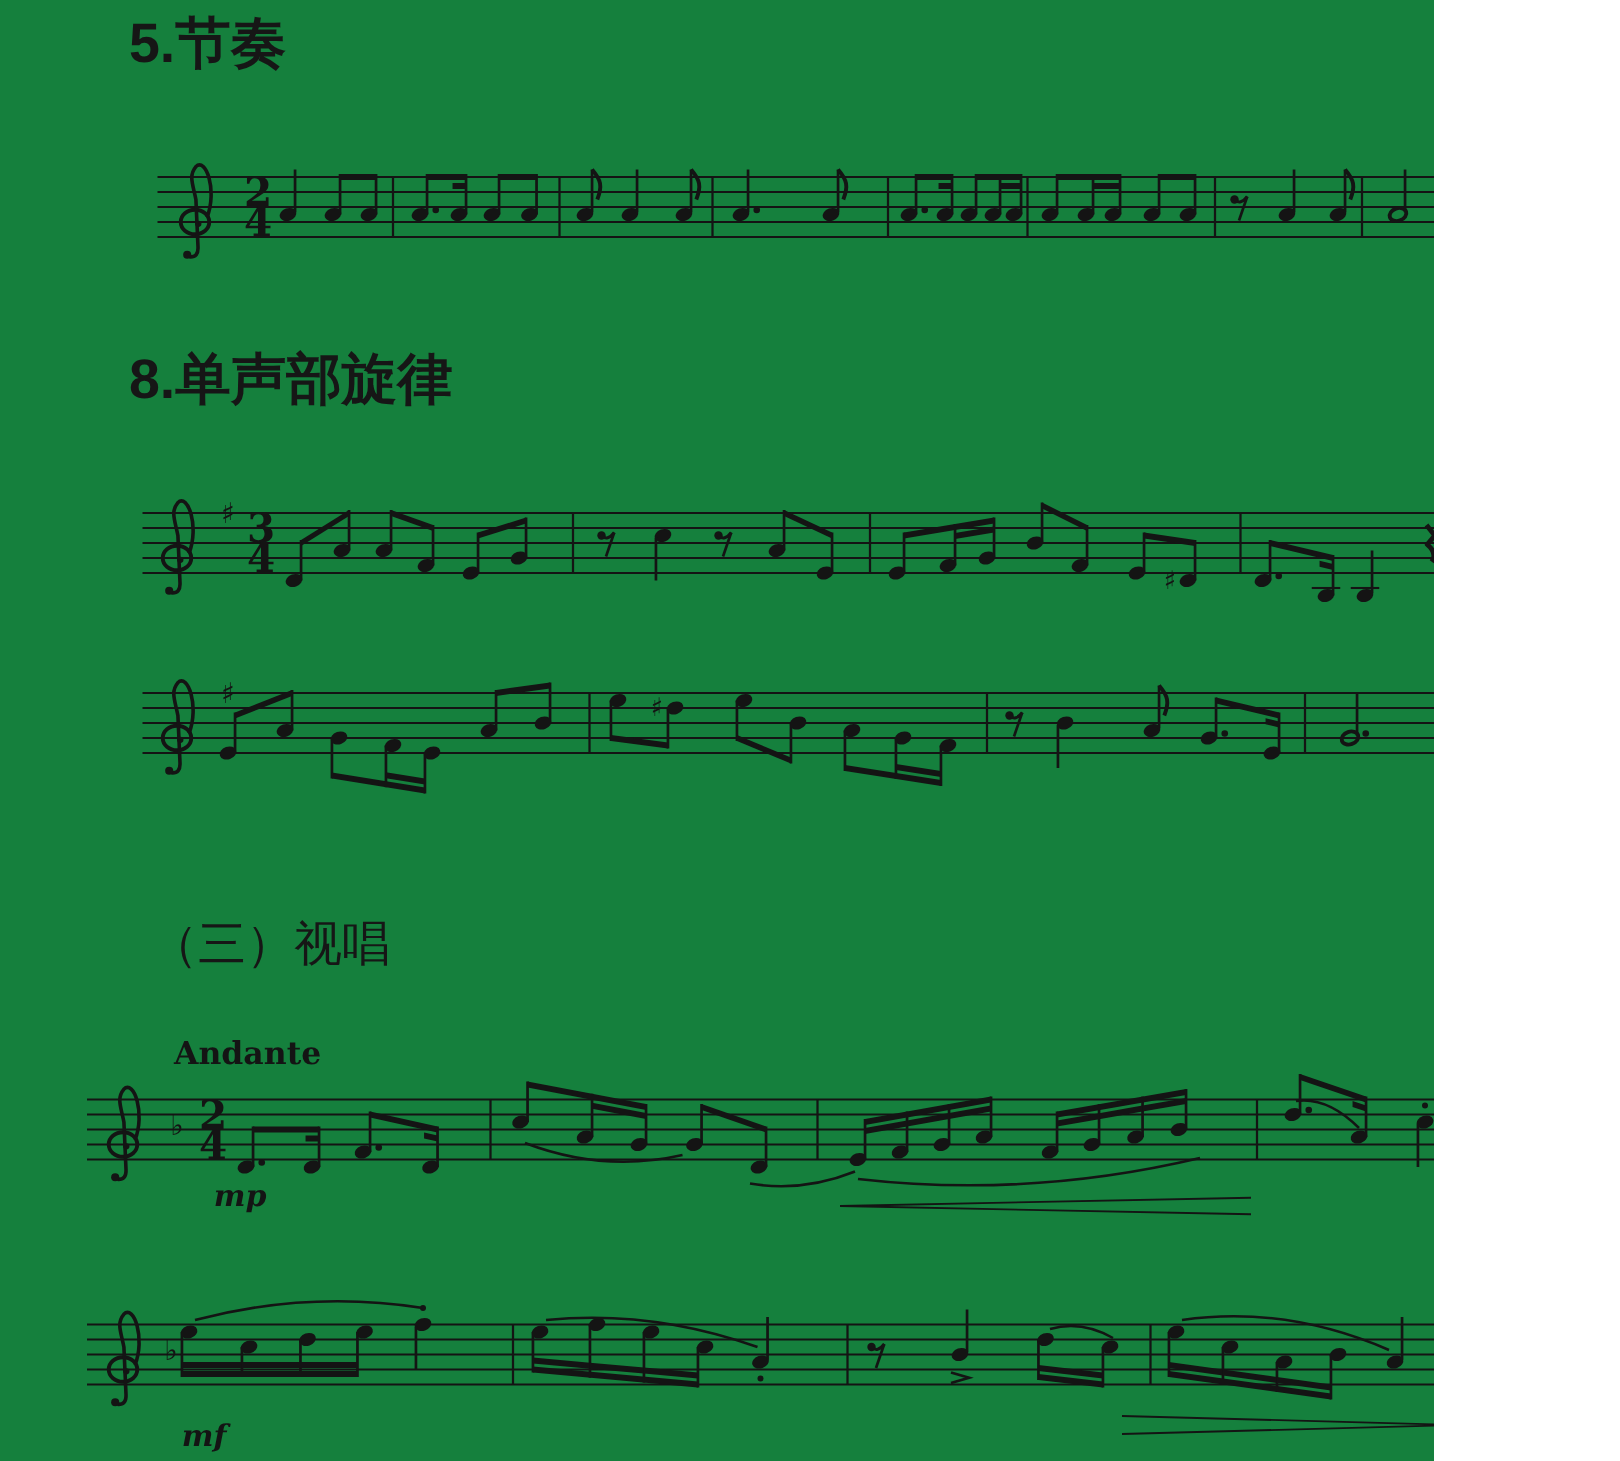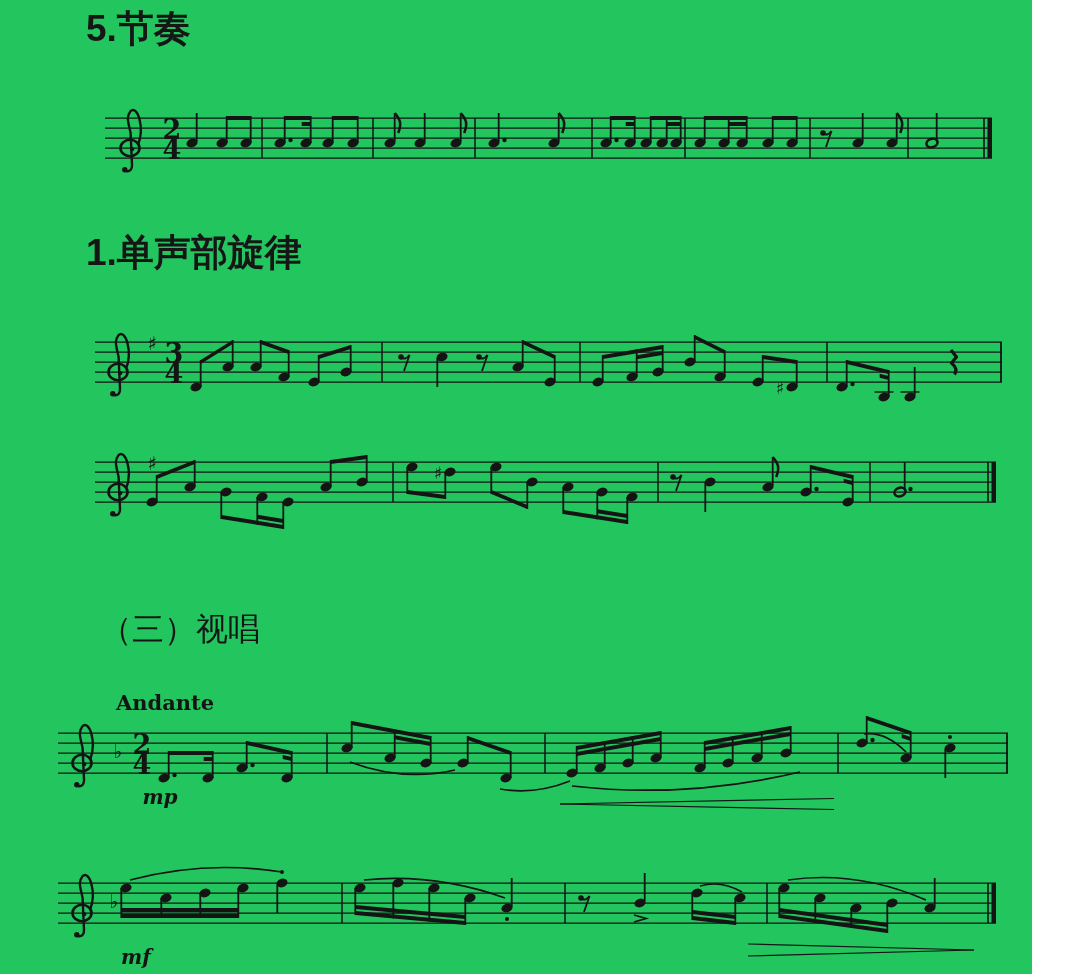--- a/index.html
+++ b/index.html
@@ -1,28 +1,28 @@
 <!DOCTYPE html>
 <html><head>
 <meta charset="utf-8">
 <style>
   html,body{margin:0;padding:0;background:#ffffff;}
-  .page{position:relative;width:1032px;height:974px;background:#22c55e;overflow:hidden;
+  .page{position:relative;width:956px;height:974px;background:#15803d;overflow:hidden;
         font-family:"Liberation Sans",sans-serif;color:#141414;}
   .heading{position:absolute;white-space:nowrap;color:#161616;}
   .heading.bold{font-weight:700;font-size:37px;}
   .heading.plain{font-weight:400;font-size:32px;}
   svg{position:absolute;left:0;top:0;}
 </style>
 </head>
 <body>
 
 <div class="page">
   <div class="heading bold" style="left:86px;top:4px">5.节奏</div>
-  <div class="heading bold" style="left:86px;top:228px">1.单声部旋律</div>
+  <div class="heading bold" style="left:86px;top:228px">8.单声部旋律</div>
   <div class="heading plain" style="left:100px;top:608px">（三）视唱</div>
   <svg id="score" width="1080" height="974" viewBox="0 0 1080 974">
       <g>
         <line x1="105" y1="118" x2="992" y2="118" stroke="#141414" stroke-width="1.25"></line>
         <line x1="105" y1="128" x2="992" y2="128" stroke="#141414" stroke-width="1.25"></line>
         <line x1="105" y1="138" x2="992" y2="138" stroke="#141414" stroke-width="1.25"></line>
         <line x1="105" y1="148" x2="992" y2="148" stroke="#141414" stroke-width="1.25"></line>
         <line x1="105" y1="158" x2="992" y2="158" stroke="#141414" stroke-width="1.25"></line>
         <line x1="262" y1="118" x2="262" y2="158" stroke="#141414" stroke-width="1.5"></line>
         <line x1="373" y1="118" x2="373" y2="158" stroke="#141414" stroke-width="1.5"></line>

